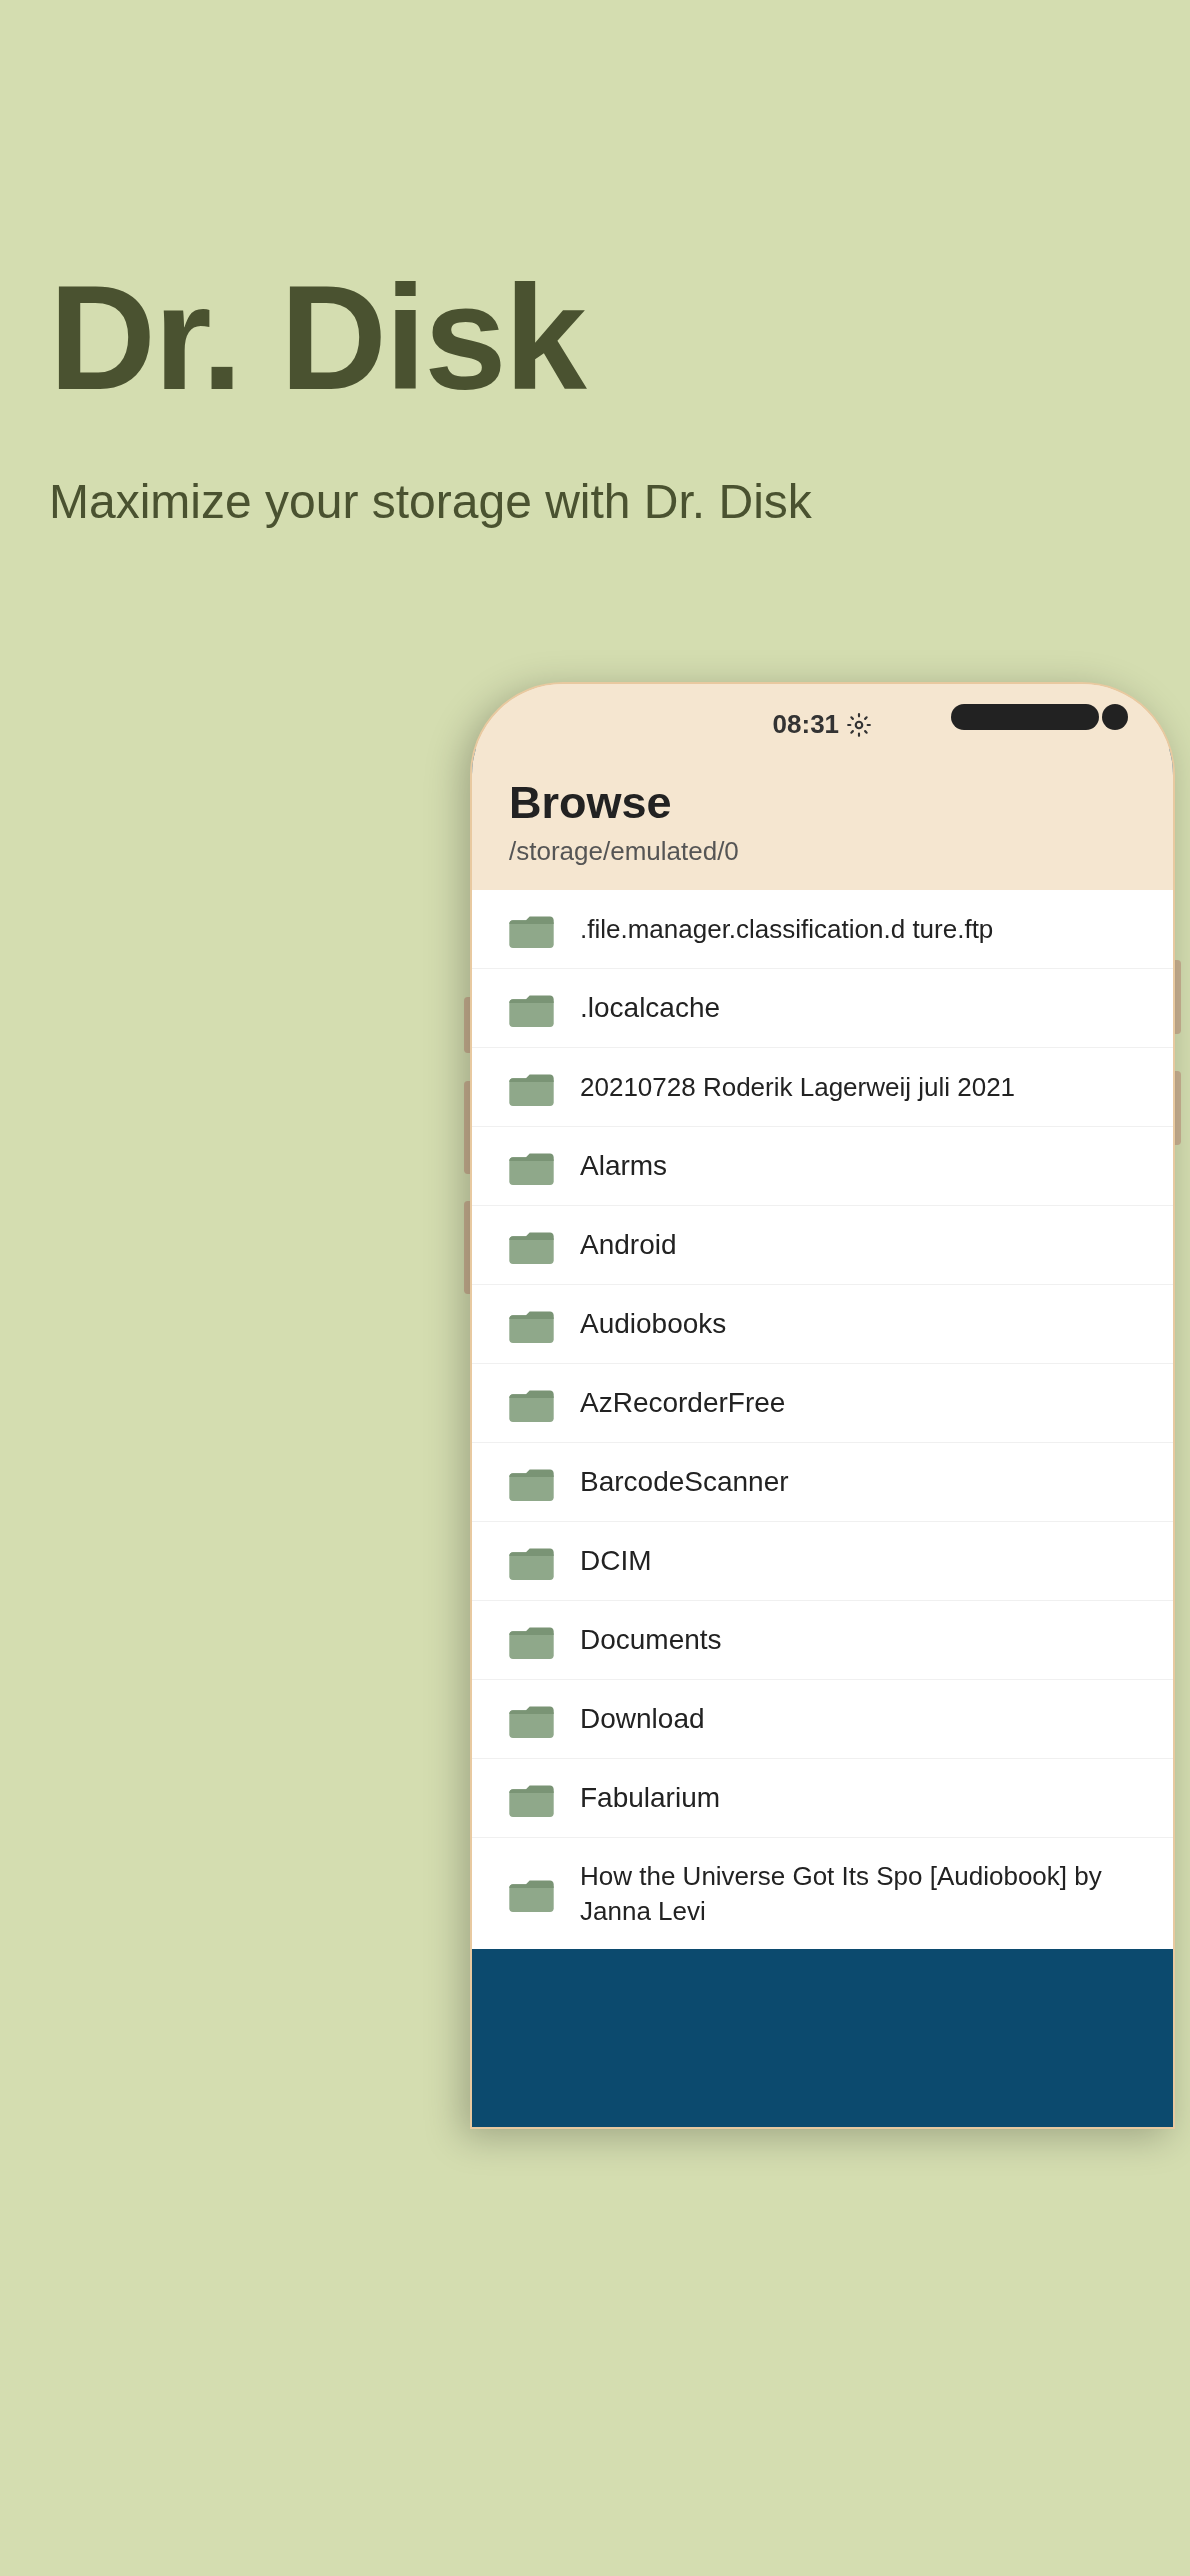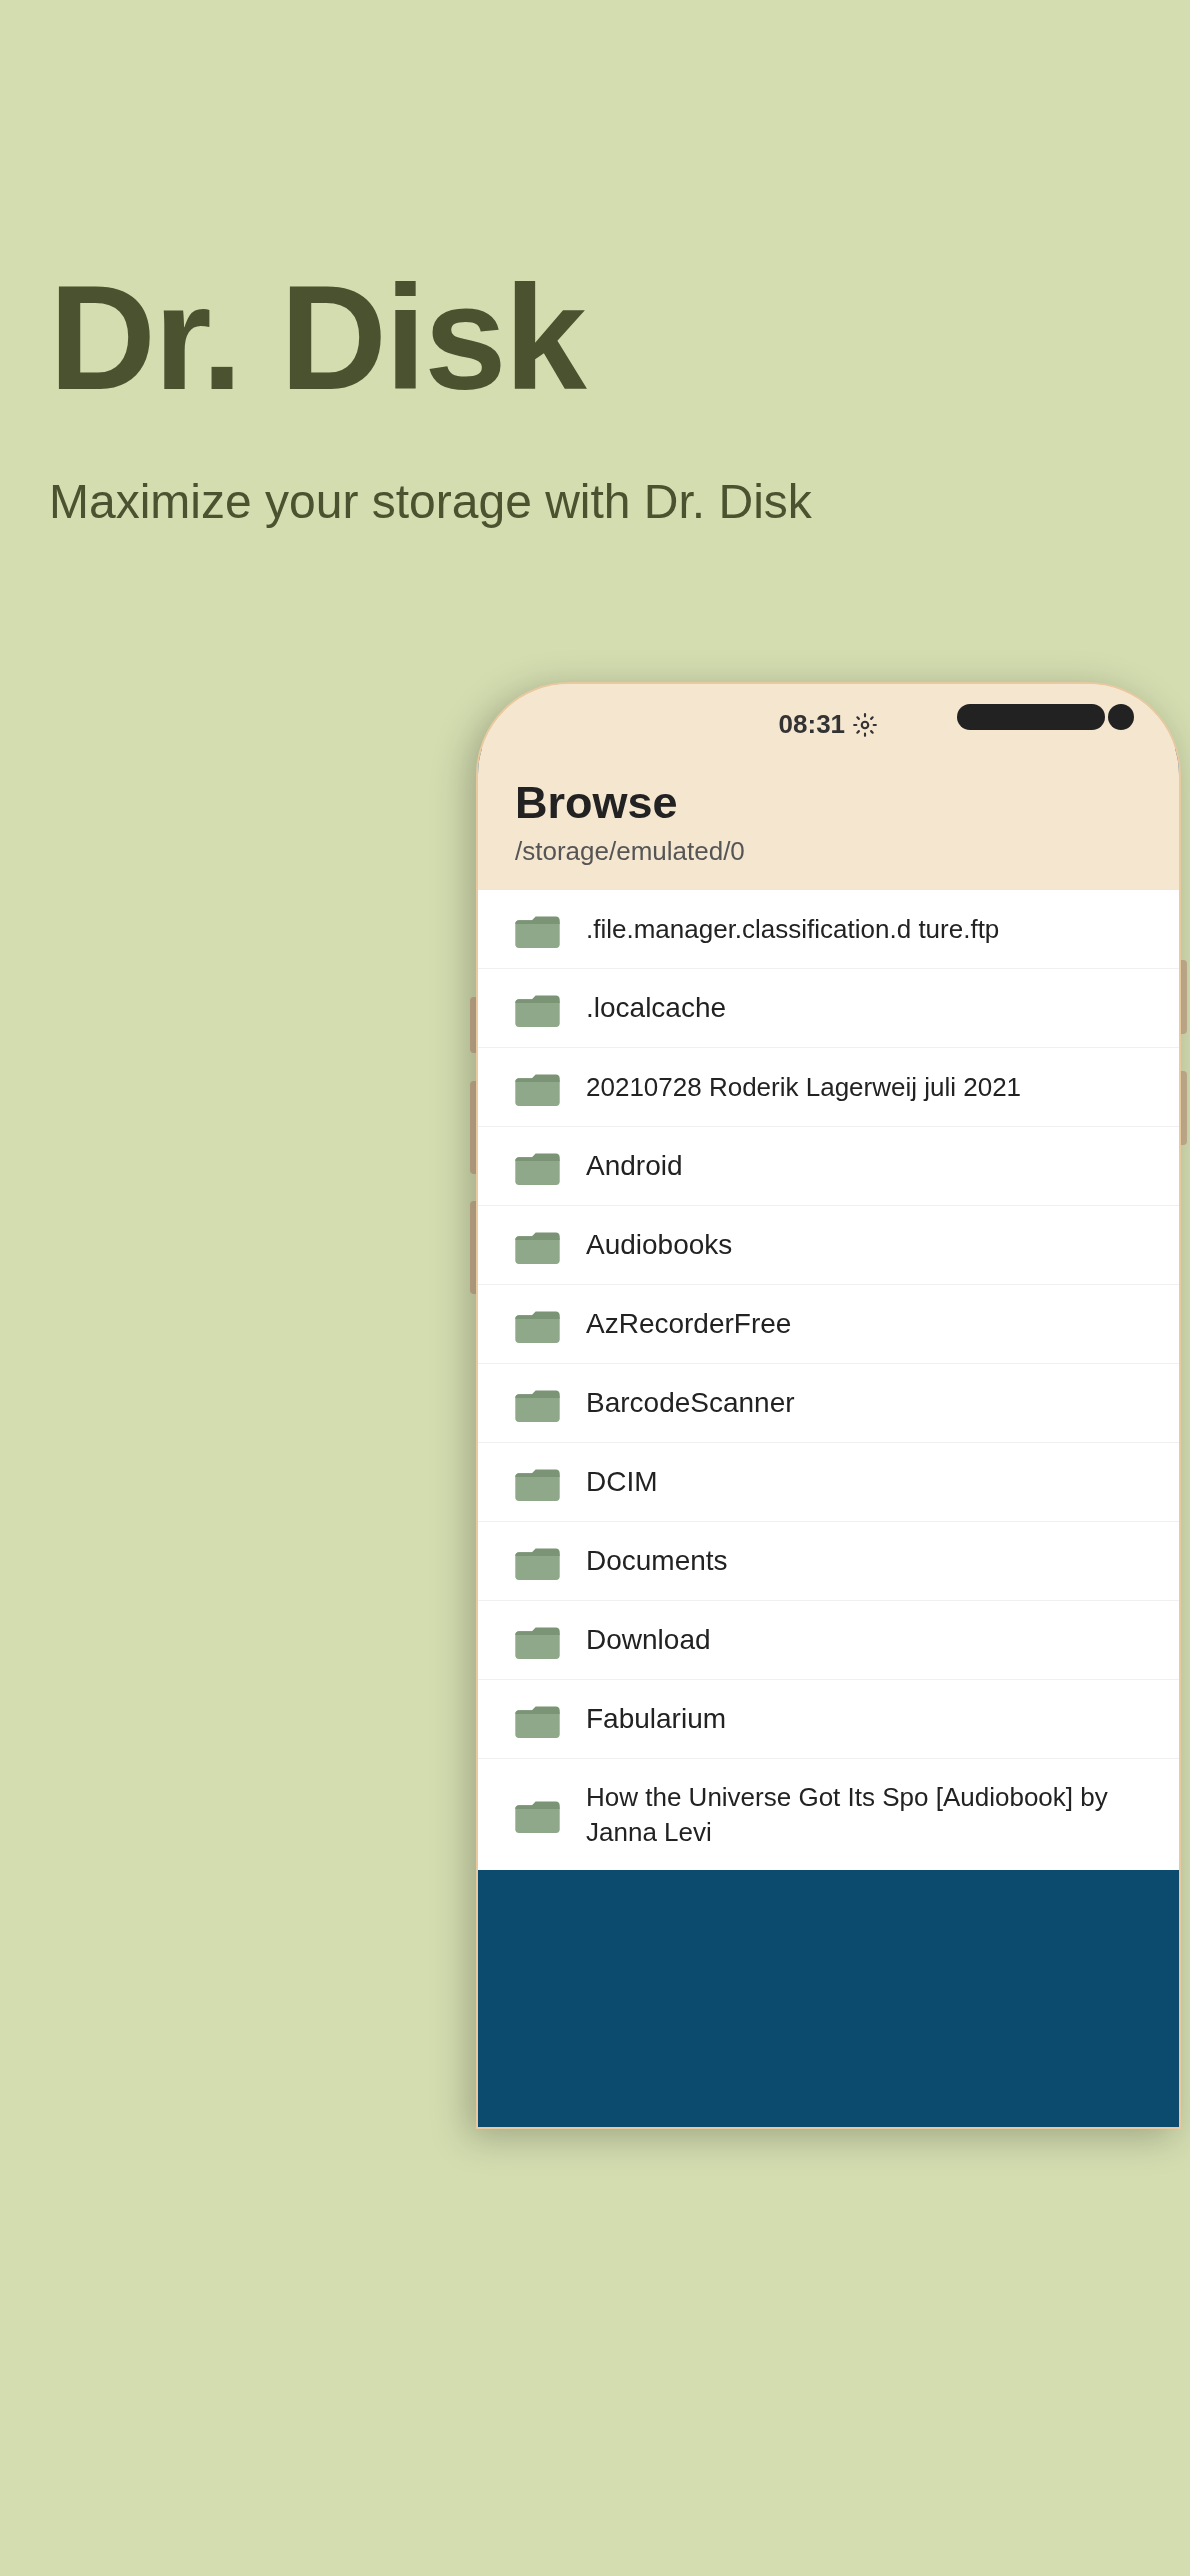--- a/index.html
+++ b/index.html
@@ -36,21 +36,21 @@
       color: #4a5230;
       line-height: 1.3;
     }
 
     .phone-container {
       position: relative;
       width: 100%;
       margin-top: 74px;
       display: flex;
       justify-content: flex-end;
-      padding-right: 10px;
+      padding-right: 16px;
     }
 
     .phone-wrapper {
       position: relative;
       width: 705px;
       height: 1447px;
     }
 
     .phone-frame {
       position: absolute;
@@ -297,20 +297,29 @@
       <div class="file-name multiline">20210728 Roderik Lagerweij
 juli 2021</div>
     </div>
             <div class="file-item">
       <div class="folder-icon">
         <svg viewBox="0 0 48 40" fill="none" xmlns="http://www.w3.org/2000/svg">
           <rect x="0" y="10" width="48" height="30" rx="4" fill="#8fa88a"></rect>
           <path d="M0 14C0 11.8 1.8 10 4 10H18L22 6H44C46.2 6 48 7.8 48 10V14H0Z" fill="#7a9475"></path>
         </svg>
       </div>
+      <div class="file-name ">Alarms</div>
+    </div>
+            <div class="file-item">
+      <div class="folder-icon">
+        <svg viewBox="0 0 48 40" fill="none" xmlns="http://www.w3.org/2000/svg">
+          <rect x="0" y="10" width="48" height="30" rx="4" fill="#8fa88a"></rect>
+          <path d="M0 14C0 11.8 1.8 10 4 10H18L22 6H44C46.2 6 48 7.8 48 10V14H0Z" fill="#7a9475"></path>
+        </svg>
+      </div>
       <div class="file-name ">Android</div>
     </div>
             <div class="file-item">
       <div class="folder-icon">
         <svg viewBox="0 0 48 40" fill="none" xmlns="http://www.w3.org/2000/svg">
           <rect x="0" y="10" width="48" height="30" rx="4" fill="#8fa88a"></rect>
           <path d="M0 14C0 11.8 1.8 10 4 10H18L22 6H44C46.2 6 48 7.8 48 10V14H0Z" fill="#7a9475"></path>
         </svg>
       </div>
       <div class="file-name ">Audiobooks</div>

